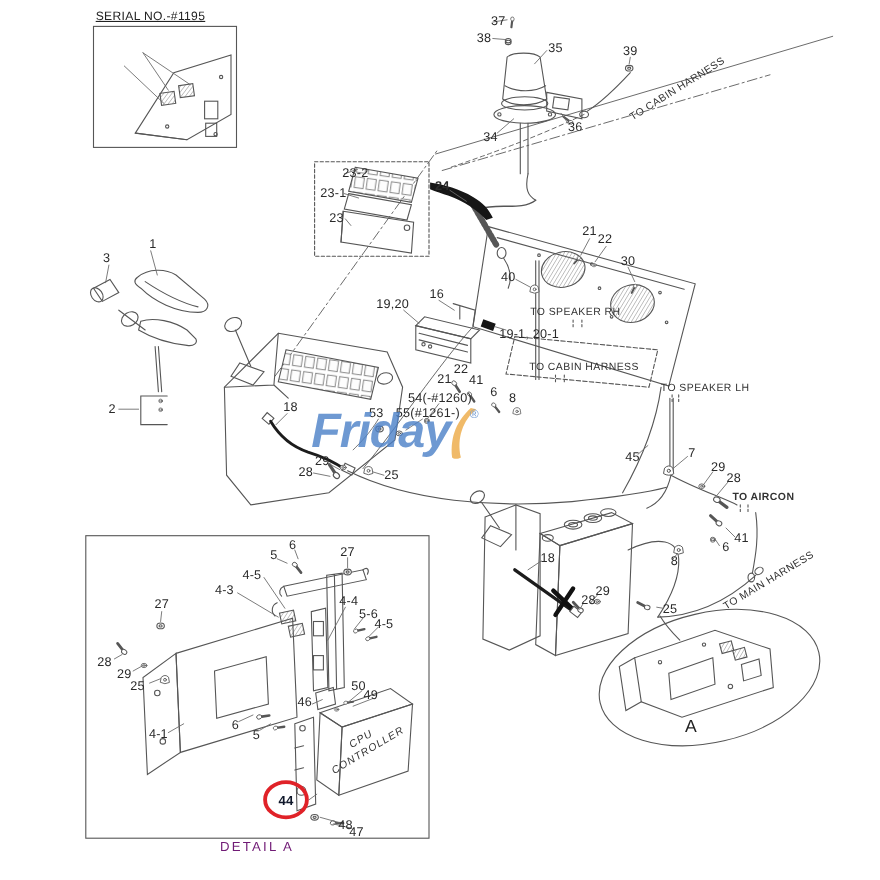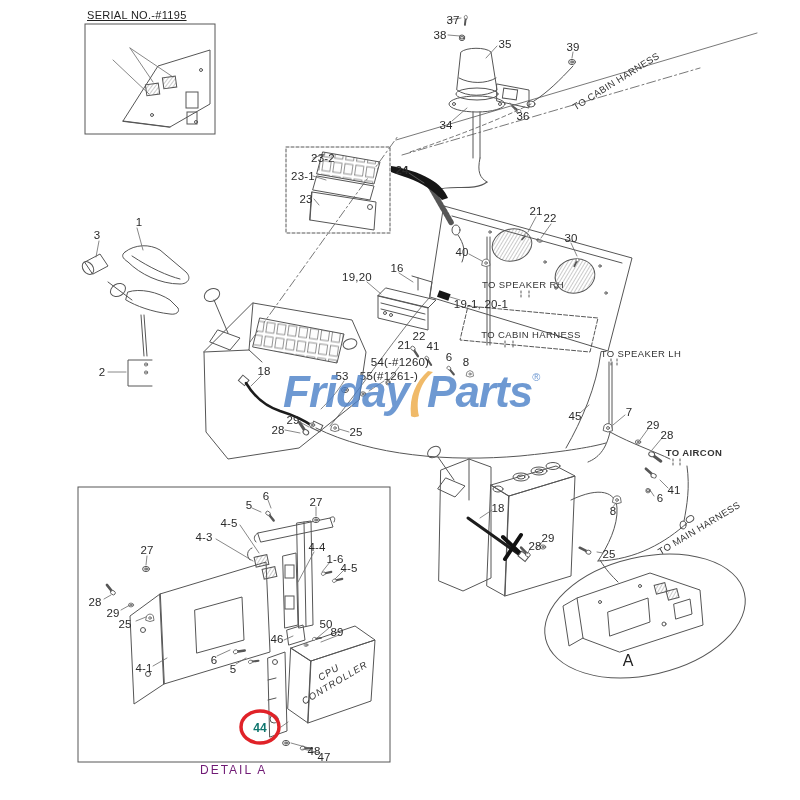--- a/index.html
+++ b/index.html
@@ -1,21 +1,21 @@
 <!DOCTYPE html>
 <html><head>
 <meta charset="utf-8">
 <style>
   html,body{margin:0;padding:0;background:#fff;}
   .stage{position:relative;width:800px;height:800px;background:#ffffff;overflow:hidden;
          font-family:"Liberation Sans",sans-serif;}
   svg.art{position:absolute;left:0;top:0;}
   .plbl{position:absolute;transform:translate(-50%,-50%);font-size:11.5px;color:#2a2a2a;
         white-space:nowrap;letter-spacing:.2px;}
-  .plbl.hl{color:#0f766e;font-weight:bold;font-size:12px;}
+  .plbl.hl{color:#0f172a;font-weight:bold;font-size:12px;}
   .callout{position:absolute;transform:translate(-50%,-50%);font-size:9.5px;color:#333;
         letter-spacing:.4px;white-space:nowrap;}
   .serial-title{position:absolute;left:87px;top:9px;font-size:11px;color:#222;
         text-decoration:underline;letter-spacing:.3px;}
   .detail-caption{position:absolute;left:200px;top:763px;font-size:12px;color:#701a75;letter-spacing:2px;}
   .cpu-label{position:absolute;left:332px;top:678px;transform:translate(-50%,-50%) rotate(-31deg);
         font-size:9.5px;font-style:italic;color:#333;text-align:center;line-height:1.3;letter-spacing:1px;}
   .cpu-label span{display:block;}
   .a-letter{position:absolute;left:628px;top:661px;transform:translate(-50%,-50%);
         font-size:16px;color:#222;}
@@ -345,32 +345,32 @@
       <span class="plbl" style="left: 613px; top: 511px;">8</span>
       <span class="plbl" style="left: 674px; top: 490px;">41</span>
       <span class="plbl" style="left: 660px; top: 498px;">6</span>
       <span class="plbl" style="left: 609px; top: 554px;">25</span>
       <span class="plbl" style="left: 249px; top: 505px;">5</span>
       <span class="plbl" style="left: 266px; top: 496px;">6</span>
       <span class="plbl" style="left: 316px; top: 502px;">27</span>
       <span class="plbl" style="left: 229px; top: 523px;">4-5</span>
       <span class="plbl" style="left: 204px; top: 537px;">4-3</span>
       <span class="plbl" style="left: 317px; top: 547px;">4-4</span>
-      <span class="plbl" style="left: 335px; top: 559px;">1-6</span>
+      <span class="plbl" style="left: 335px; top: 559px;">5-6</span>
       <span class="plbl" style="left: 349px; top: 568px;">4-5</span>
       <span class="plbl" style="left: 147px; top: 550px;">27</span>
       <span class="plbl" style="left: 95px; top: 602px;">28</span>
       <span class="plbl" style="left: 113px; top: 613px;">29</span>
       <span class="plbl" style="left: 125px; top: 624px;">25</span>
       <span class="plbl" style="left: 144px; top: 668px;">4-1</span>
       <span class="plbl" style="left: 214px; top: 660px;">6</span>
       <span class="plbl" style="left: 233px; top: 669px;">5</span>
       <span class="plbl" style="left: 277px; top: 639px;">46</span>
       <span class="plbl" style="left: 326px; top: 624px;">50</span>
-      <span class="plbl" style="left: 337px; top: 632px;">89</span>
+      <span class="plbl" style="left: 337px; top: 632px;">49</span>
       <span class="plbl hl" style="left: 260px; top: 728px;">44</span>
       <span class="plbl" style="left: 314px; top: 751px;">48</span>
       <span class="plbl" style="left: 324px; top: 757px;">47</span>
       <span class="callout" style="left: 616px; top: 81px; transform: translate(-50%, -50%) rotate(-32deg);">TO CABIN HARNESS</span>
       <span class="callout" style="left: 523px; top: 284px;">TO SPEAKER RH</span>
       <span class="callout" style="left: 531px; top: 334px;">TO CABIN HARNESS</span>
       <span class="callout" style="left: 641px; top: 353px;">TO SPEAKER LH</span>
       <span class="callout" style="left: 694px; top: 452px; font-weight: bold;">TO AIRCON</span>
       <span class="callout" style="left: 699px; top: 528px; transform: translate(-50%, -50%) rotate(-31deg);">TO MAIN HARNESS</span>
     </div>
@@ -385,17 +385,16 @@
 
 <span class="a-letter">A</span>
 
 <div class="watermark">
   <span class="wm-word">Friday</span>
   <span class="wm-swoosh">
     <svg width="30" height="48" viewBox="0 0 30 48">
           <path d="M24,1 C12,12 5,26 7,46 C8,47.5 13,47.5 15,46 C11,28 17,12 29,2 Z" fill="#edaa44"></path>
         </svg>
   </span>
-  <span class="wm-word">Parts</span>
   <span class="wm-reg">®</span>
 </div>
 
 </div>
 
 </body></html>

